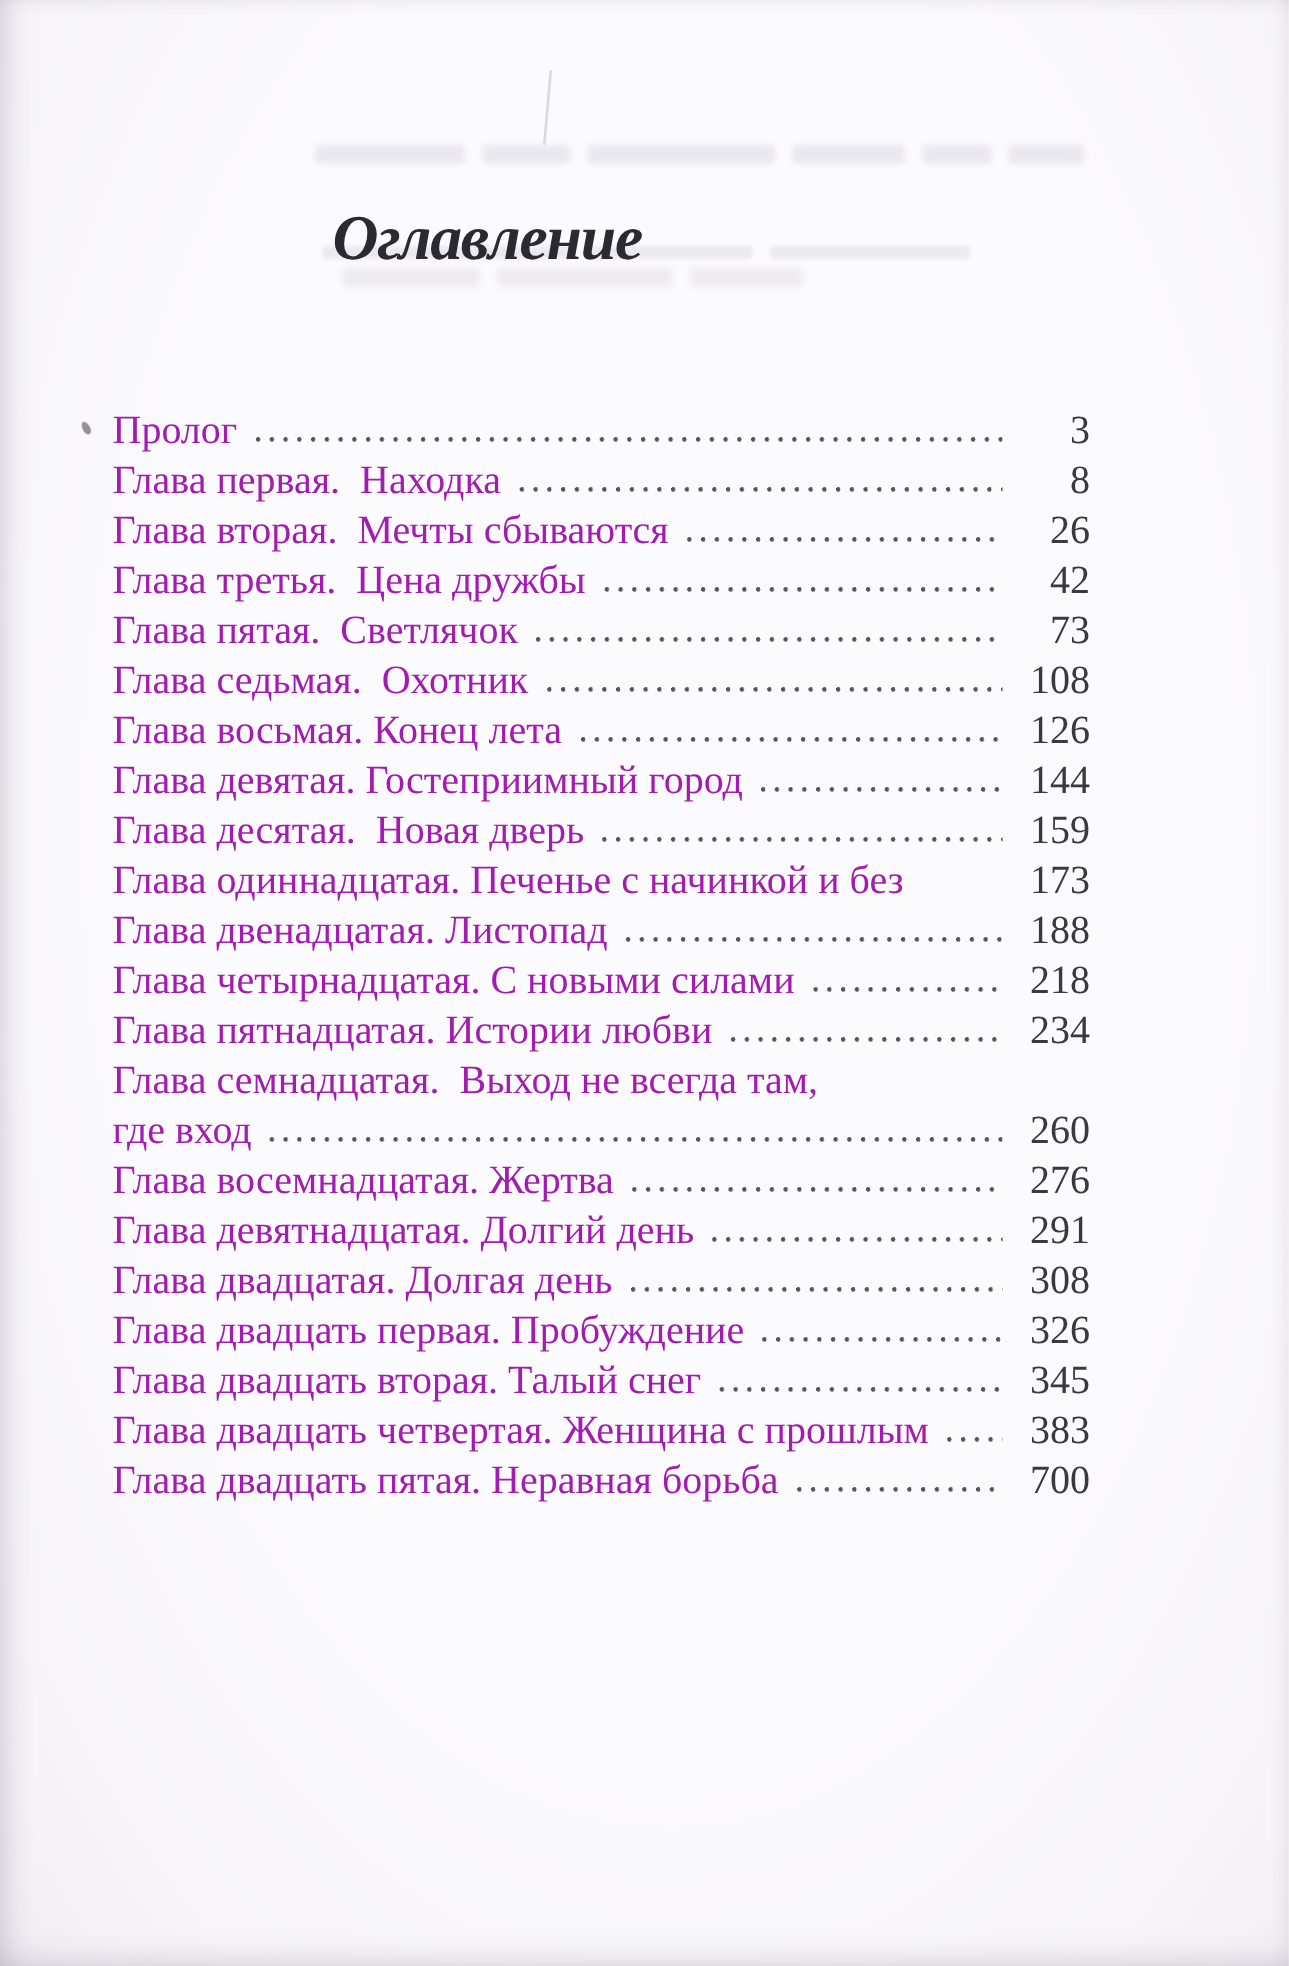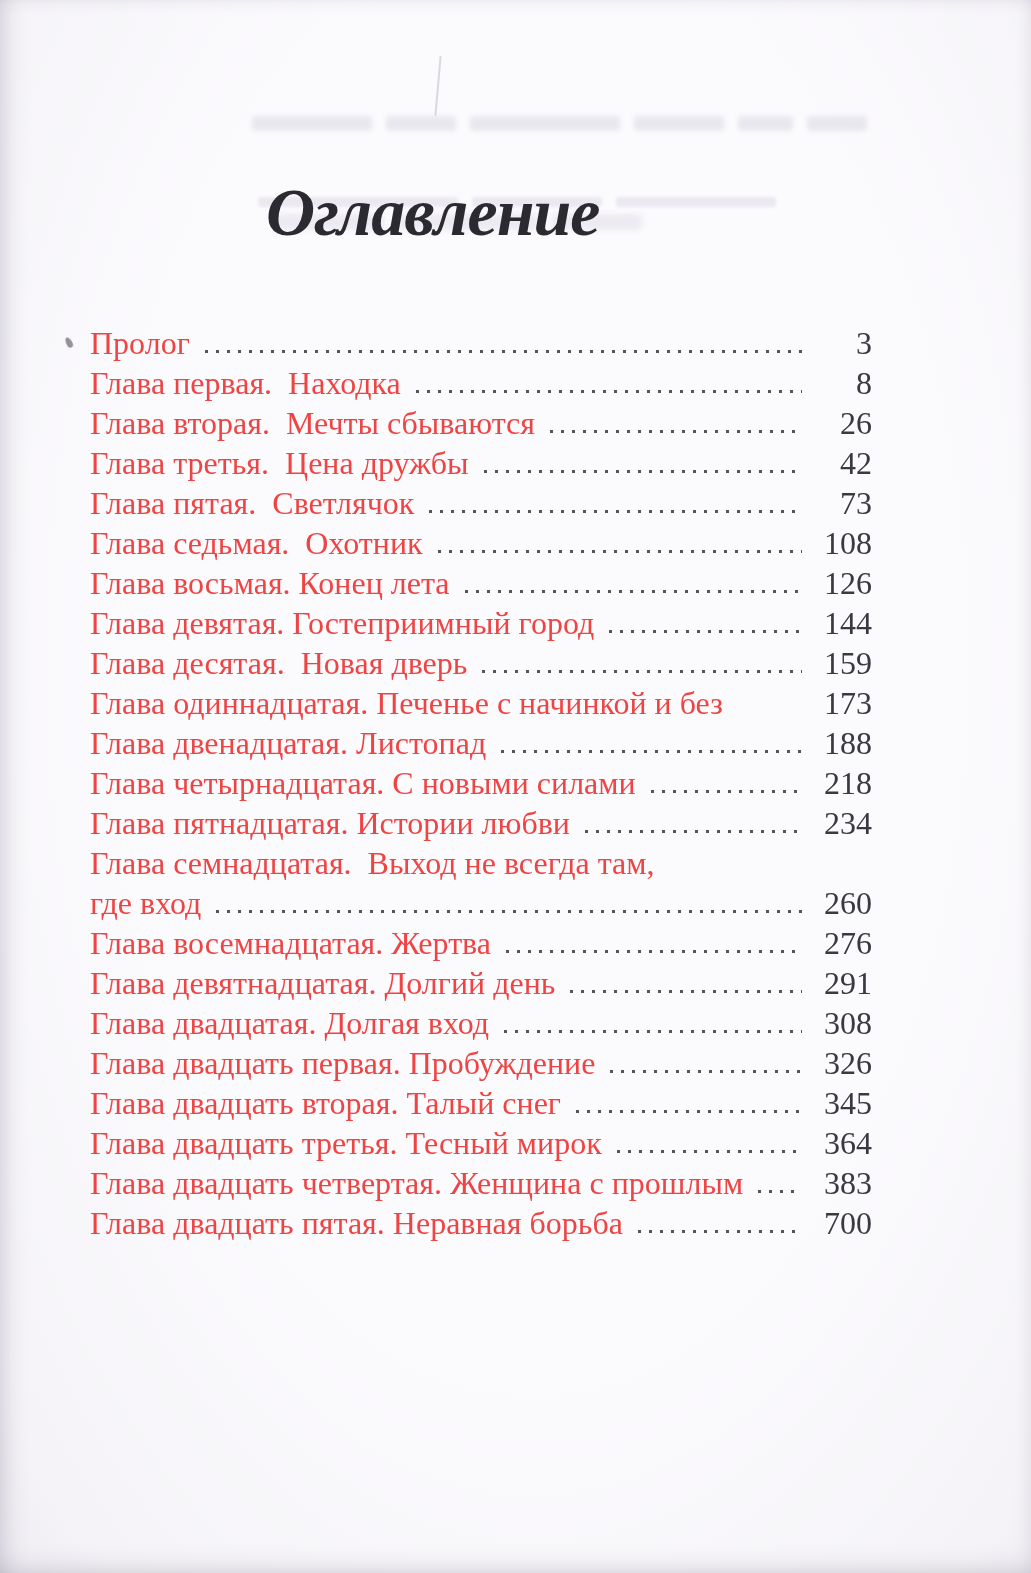--- a/index.html
+++ b/index.html
@@ -19,21 +19,21 @@
       inset -12px 0 20px -14px rgba(80,70,100,.12),
       inset 0 -18px 26px -14px rgba(80,70,100,.16),
       inset 0 12px 20px -16px rgba(80,70,100,.08);
   }
 
   
   .title {
     position: absolute;
     left: 266px;
     top: 132px;
-    font-size: 68px;
+    font-size: 51px;
     line-height: 1;
     font-weight: bold;
     font-style: italic;
     letter-spacing: -1px;
     color: #2b2a31;
   }
 
   
   .showthrough {
     position: absolute;
@@ -76,21 +76,21 @@
   .toc-row {
     display: flex;
     align-items: baseline;
     height: 40px;
   }
   .toc-label {
     flex: 0 0 auto;
     white-space: pre;
     font-size: 32px;
     line-height: 40px;
-    color: #ef4444;
+    color: #a21caf;
   }
   .toc-dots {
     flex: 1 1 0;
     min-width: 0;
     height: 5px;
     margin: 0 12px -2px 14px;
     background-image: radial-gradient(circle at 2.5px 2.5px, #55525b 1.7px, rgba(84,82,91,0) 1.95px);
     background-size: 11px 5px;
     background-repeat: repeat-x;
     background-position: 0 50%;
@@ -211,40 +211,35 @@
       <span class="toc-label">Глава восемнадцатая. Жертва</span>
       <span class="toc-dots"></span>
       <span class="toc-page">276</span>
     </div>
     <div class="toc-row">
       <span class="toc-label">Глава девятнадцатая. Долгий день</span>
       <span class="toc-dots"></span>
       <span class="toc-page">291</span>
     </div>
     <div class="toc-row">
-      <span class="toc-label">Глава двадцатая. Долгая вход</span>
+      <span class="toc-label">Глава двадцатая. Долгая день</span>
       <span class="toc-dots"></span>
       <span class="toc-page">308</span>
     </div>
     <div class="toc-row">
       <span class="toc-label">Глава двадцать первая. Пробуждение</span>
       <span class="toc-dots"></span>
       <span class="toc-page">326</span>
     </div>
     <div class="toc-row">
       <span class="toc-label">Глава двадцать вторая. Талый снег</span>
       <span class="toc-dots"></span>
       <span class="toc-page">345</span>
     </div>
     <div class="toc-row">
-      <span class="toc-label">Глава двадцать третья. Тесный мирок</span>
-      <span class="toc-dots"></span>
-      <span class="toc-page">364</span>
-    </div>
-    <div class="toc-row">
       <span class="toc-label">Глава двадцать четвертая. Женщина с прошлым</span>
       <span class="toc-dots"></span>
       <span class="toc-page">383</span>
     </div>
     <div class="toc-row">
       <span class="toc-label">Глава двадцать пятая. Неравная борьба</span>
       <span class="toc-dots"></span>
       <span class="toc-page">700</span>
     </div>
   </div>

